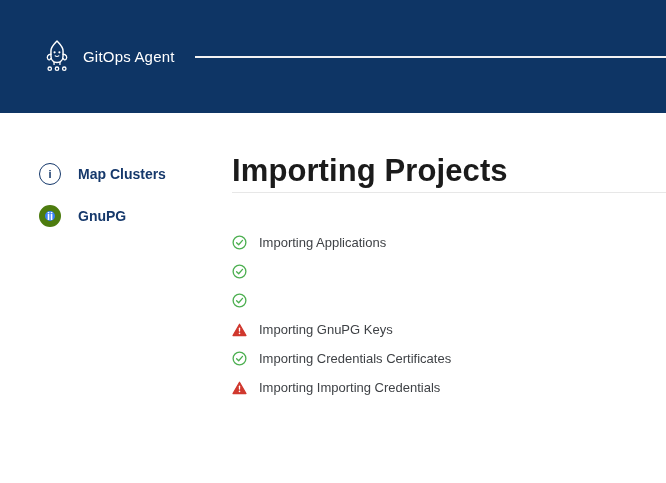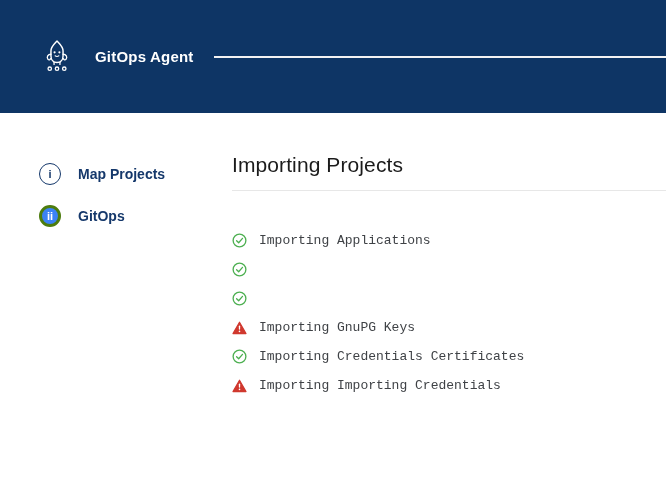--- a/index.html
+++ b/index.html
@@ -22,23 +22,23 @@
     width: 38px;
     height: 44px;
     display: flex;
     align-items: center;
     justify-content: center;
     flex: 0 0 auto;
   }
   .app-title {
     color: #ffffff;
     font-size: 15px;
-    font-weight: 700;
+    font-weight: 400;
     letter-spacing: 0.2px;
-    margin-left: 19px;
+    margin-left: 7px;
     white-space: nowrap;
   }
   .header-rule {
     flex: 1 1 auto;
     height: 2px;
     background: #f2f2f2;
     margin-left: 20px;
   }
 
   
@@ -71,55 +71,54 @@
     flex: 0 0 auto;
   }
   .step-circle.inactive {
     border: 1px solid #15386b;
     color: #15386b;
     background: transparent;
   }
   .step-circle.active {
     background: #3b82f6;
     color: #ffffff;
-    border: 3px solid #4d7c0f;
+    border: 6px solid #4d7c0f;
   }
   .step-label {
     margin-left: 17px;
     color: #15386b;
     font-size: 14px;
     font-weight: 600;
   }
 
   
   .main-panel {
     flex: 1 1 auto;
     padding-top: 40px;
   }
   .page-title {
-    font-size: 21px;
-    font-weight: 400;
+    font-size: 31px;
+    font-weight: 700;
     color: #1b1b1b;
     letter-spacing: 0.1px;
-    margin-bottom: 13px;
+    margin-bottom: 3px;
   }
   .title-divider {
     height: 1px;
     background: #e7e7e7;
     width: 100%;
   }
 
   .status-list {
     margin-top: 35px;
   }
   .status-row {
     display: flex;
     align-items: center;
     height: 29px;
-    font-family: Liberation Mono, monospace;
   }
   .status-icon {
     width: 15px;
     height: 15px;
     display: none;
     align-items: center;
     justify-content: center;
     flex: 0 0 auto;
   }
   .status-icon svg { display: block; }
@@ -157,25 +156,25 @@
   </span>
   <span class="app-title">GitOps Agent</span>
   <span class="header-rule"></span>
 </div>
 
 <div class="content">
 
   <div class="wizard-nav">
     <div class="wizard-step">
       <span class="step-circle inactive">i</span>
-      <span class="step-label">Map Projects</span>
+      <span class="step-label">Map Clusters</span>
     </div>
     <div class="wizard-step">
       <span class="step-circle active">ii</span>
-      <span class="step-label">GitOps</span>
+      <span class="step-label">GnuPG</span>
     </div>
   </div>
 
   <div class="main-panel">
     <div class="page-title">Importing Projects</div>
     <div class="title-divider"></div>
 
     <div class="status-list">
   <div class="status-row">
     <span class="status-icon icon-success" style="display: flex;">

